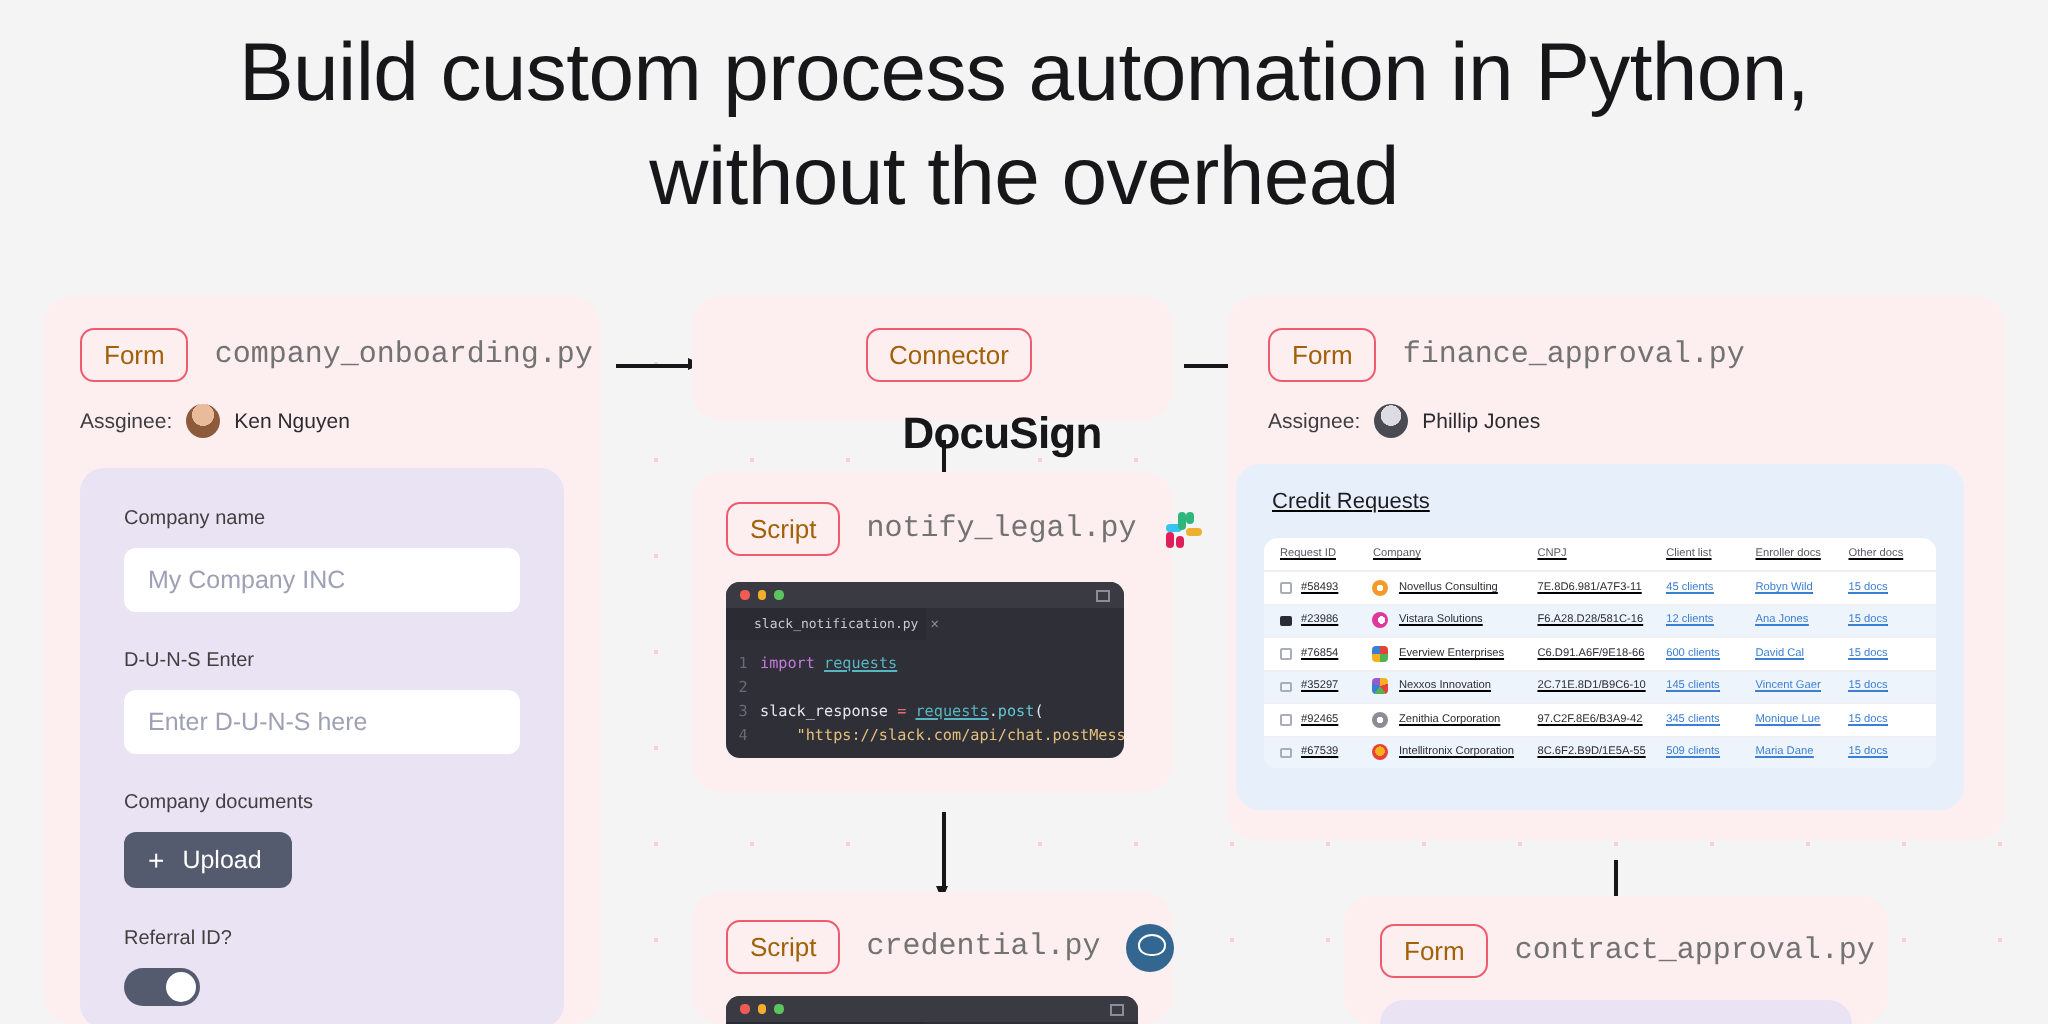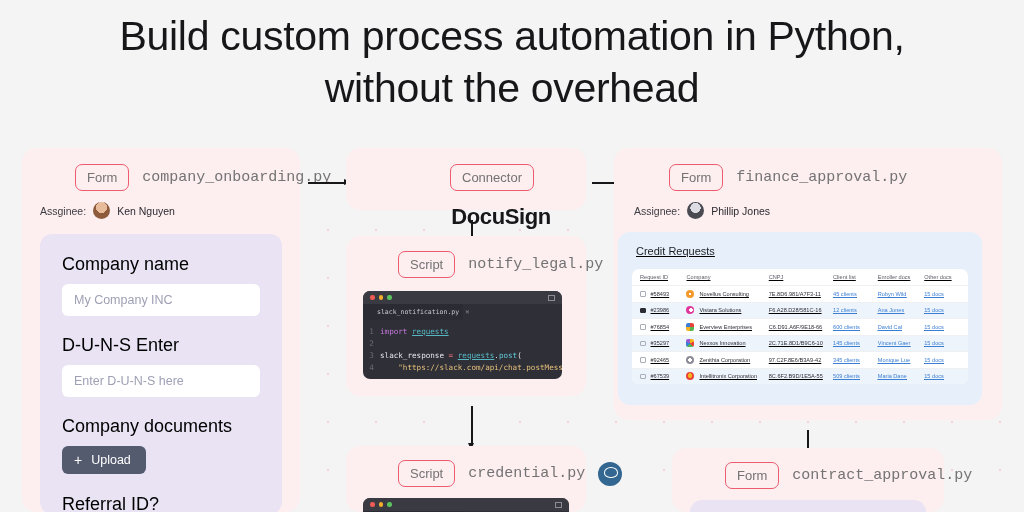--- a/index.html
+++ b/index.html
@@ -40,27 +40,26 @@
   .panel {
     position: absolute;
     background: #fdeef0;
     border-radius: 14px;
   }
 
   
   .chip {
     display: inline-flex; align-items: center; justify-content: center;
     border: 1.4px solid #ef5b6e;
-    color: #737373;
+    color: #a16207;
     border-radius: 7px;
     font-size: 13px;
     padding: 5px 11px;
     background: transparent;
     white-space: nowrap;
-    margin-left: 35px;
   }
   .filename {
     font-family: Liberation Mono, monospace;
     font-size: 15px;
     color: #737373;
     white-space: nowrap;
   }
   .node-head { display: flex; align-items: center; gap: 13px; }
 
   .assignee-row {
@@ -80,21 +79,21 @@
   .avatar.a2 { background: radial-gradient(circle at 50% 34%, #dcdce2 0 36%, #4a4a52 37% 100%); }
   .assignee-name { font-size: 10.5px; color: #2b2b30; }
 
   
   .form-body {
     background: #e9e3f4;
     border-radius: 12px;
     padding: 20px 22px 8px 22px;
   }
   .field-label {
-    font-size: 18px; color: #000000; margin-bottom: 9px;
+    font-size: 10px; color: #404040; margin-bottom: 9px;
   }
   .field-input {
     height: 32px;
     background: #ffffff;
     border-radius: 6px;
     display: flex; align-items: center;
     padding: 0 12px;
     font-size: 12.5px;
     color: #9ea0b5;
     margin-bottom: 19px;

